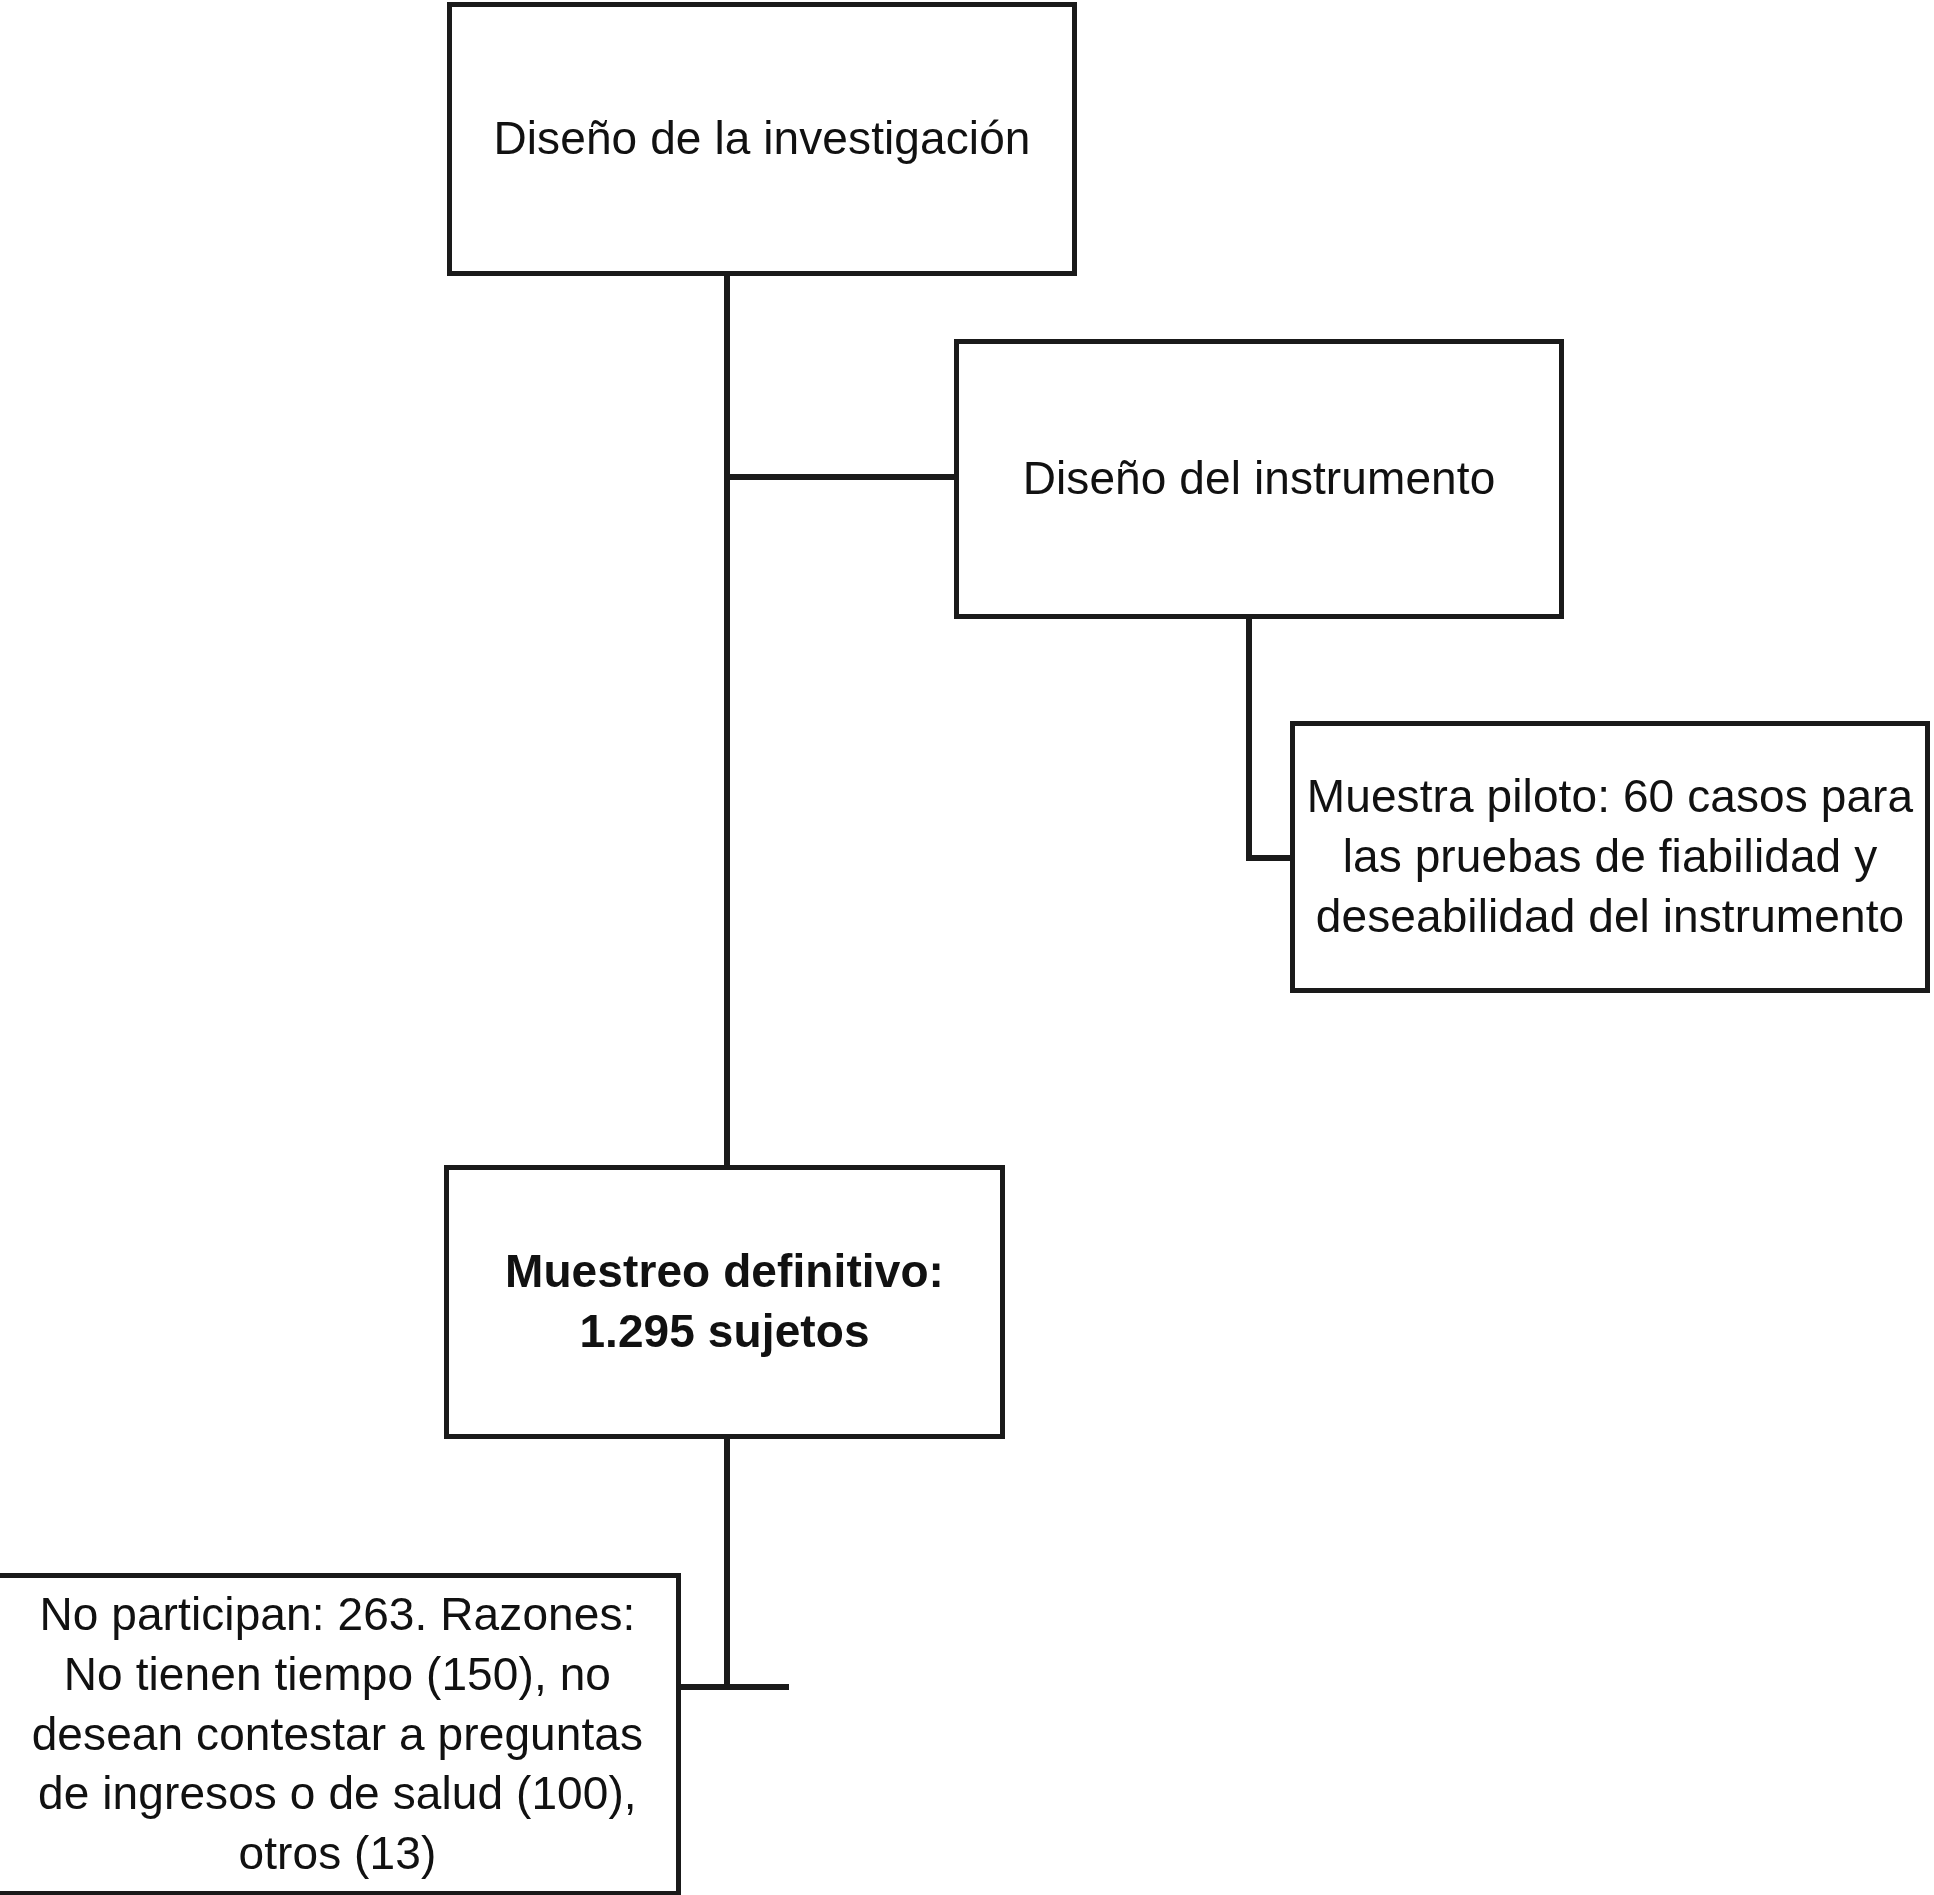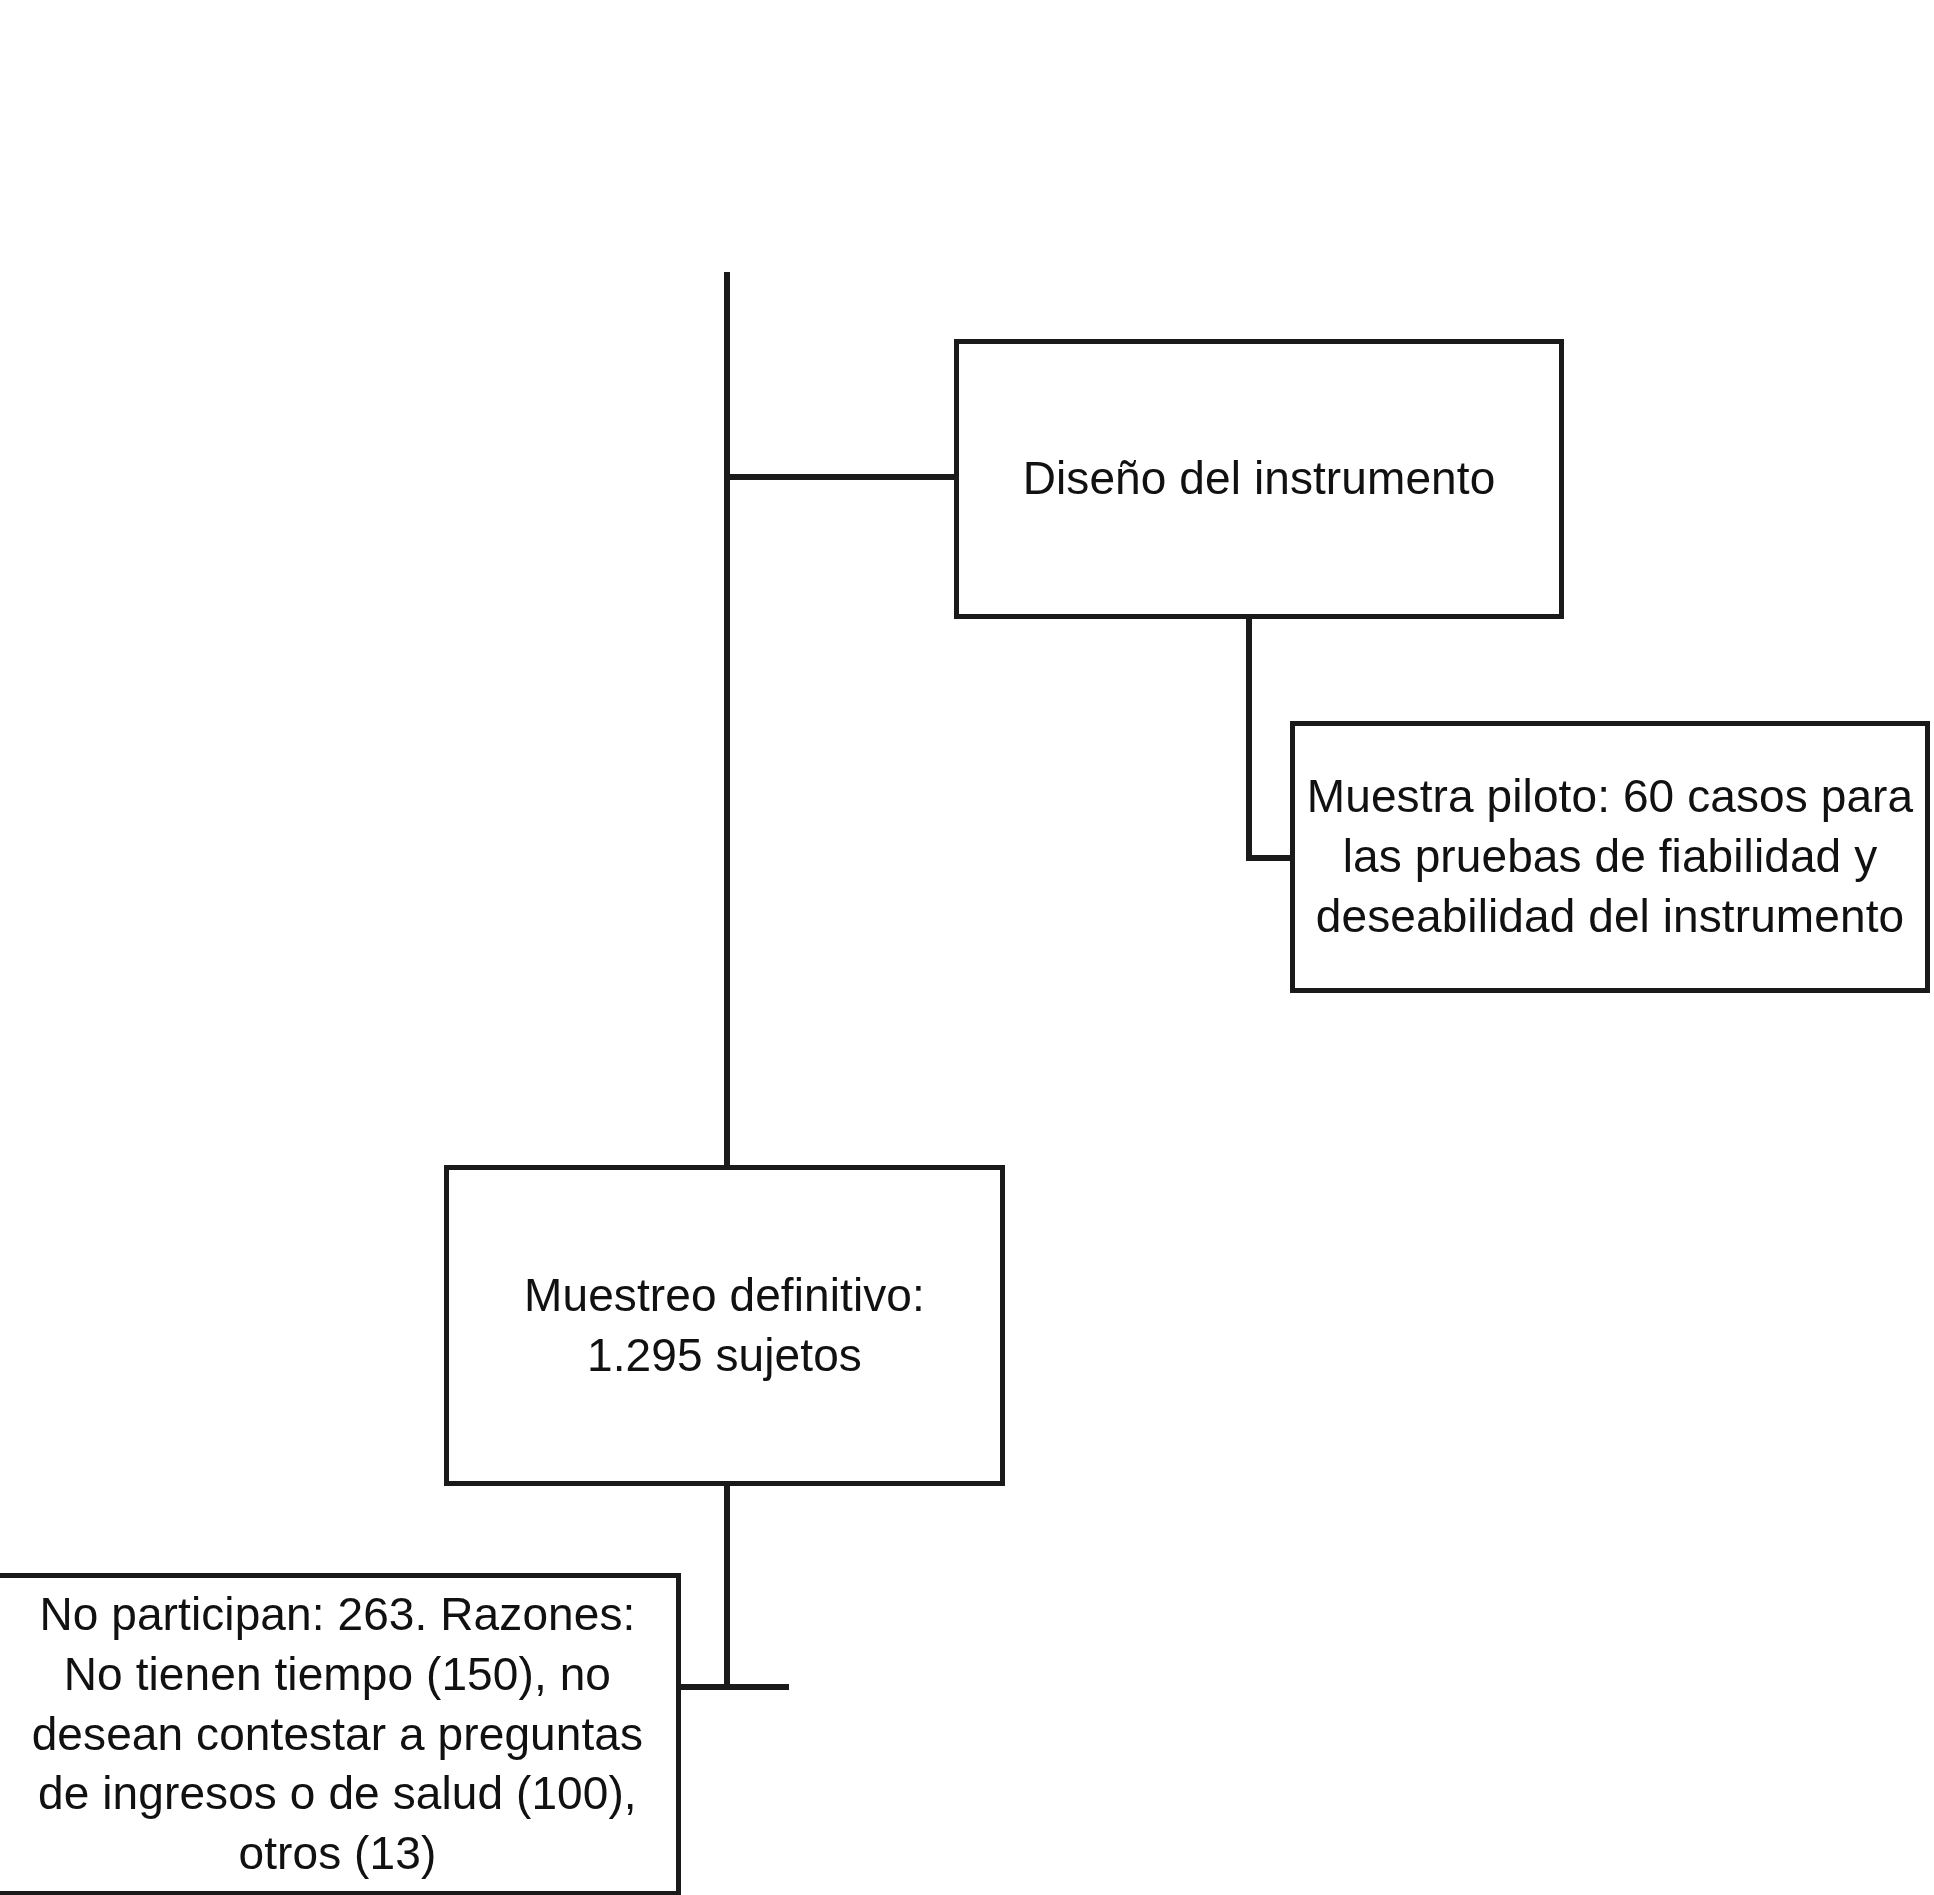--- a/index.html
+++ b/index.html
@@ -39,21 +39,21 @@
   .connector {
     position: absolute;
     background: #1a1a1a;
     z-index: 1;
   }
 
   
   #node-research-design   { left: 447px;  top: 1.7px;    width: 630px;  height: 274px; }
   #node-instrument-design { left: 954px; top: 339px;  width: 610px;  height: 280px; }
   #node-pilot-sample      { left: 1290px; top: 721px;  width: 640px;  height: 272px; }
-  #node-final-sampling    { left: 444px;  top: 1165px; width: 561px;  height: 321px; }
+  #node-final-sampling    { left: 444px;  top: 1165px; width: 561px;  height: 274px; font-weight: bold; }
   #node-non-participants  { left: -6.6px;   top: 1573px; width: 688px;  height: 323px; }
   #node-participants      { left: 785px;  top: 1591px; width: 454px;  height: 268px; }
 
   
   
   #spine-main        { left: 724px;  top: 272px;  width: 5.8px;   height: 897px; }
   #spine-lower       { left: 724px;  top: 1434px; width: 5.8px;   height: 256px; }
   
   #branch-instrument { left: 724px;  top: 474px;  width: 233px; height: 5.8px; }
   
@@ -72,20 +72,23 @@
   <div class="connector" id="branch-instrument"></div>
 
   <div class="connector" id="elbow-pilot-v"></div>
 
   <div class="connector" id="elbow-pilot-h"></div>
 
   <div class="connector" id="spine-lower"></div>
 
   <div class="connector" id="junction-bottom"></div>
 
+  <div class="node" id="node-research-design">
+    <span class="label">Diseño de la investigación</span>
+  </div>
 
   <div class="node" id="node-instrument-design">
     <span class="label">Diseño del instrumento</span>
   </div>
 
   <div class="node" id="node-pilot-sample">
     <span class="label">Muestra piloto: 60 casos para
 las pruebas de fiabilidad y
 deseabilidad del instrumento</span>
   </div>

